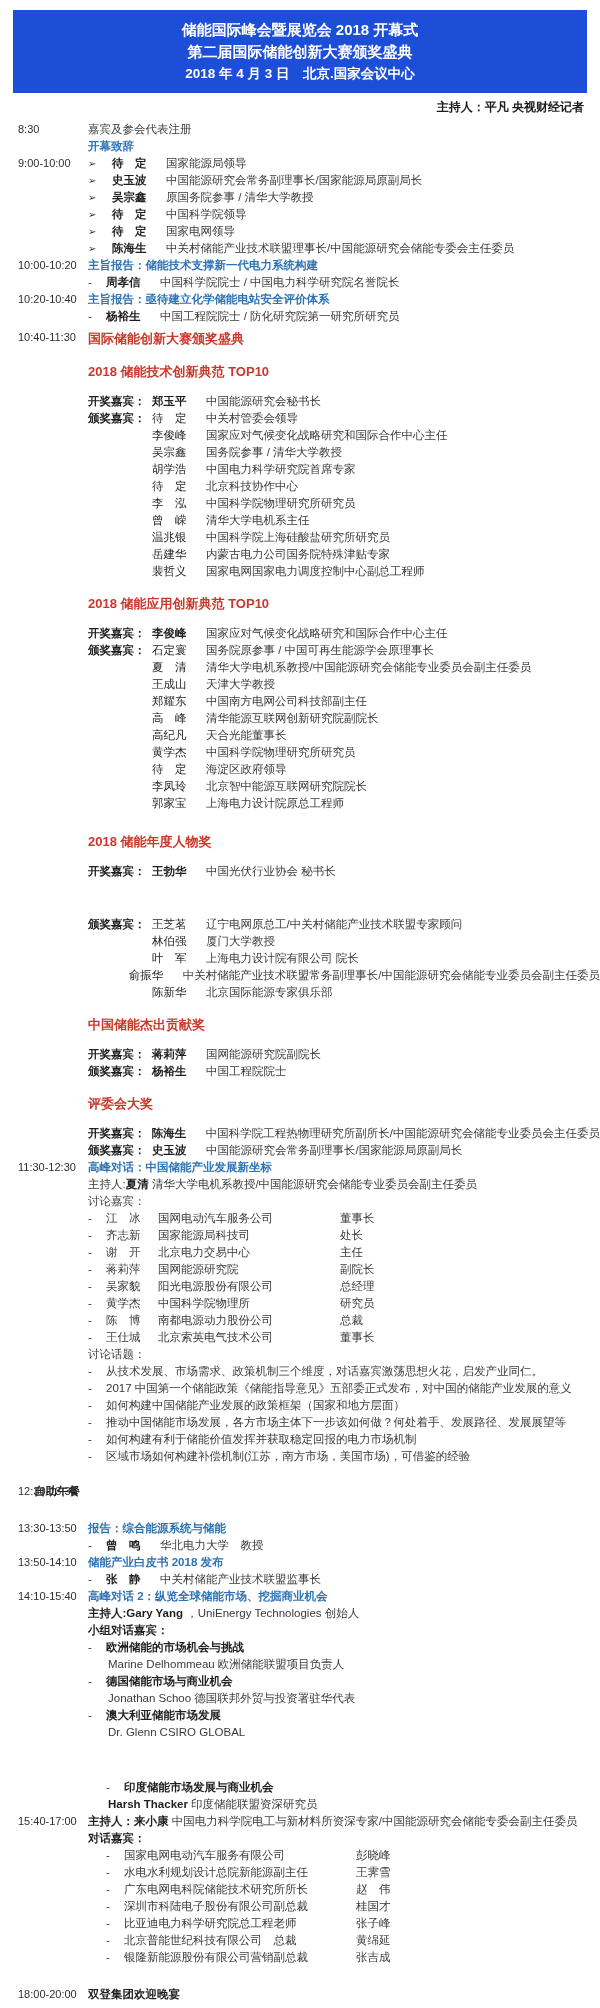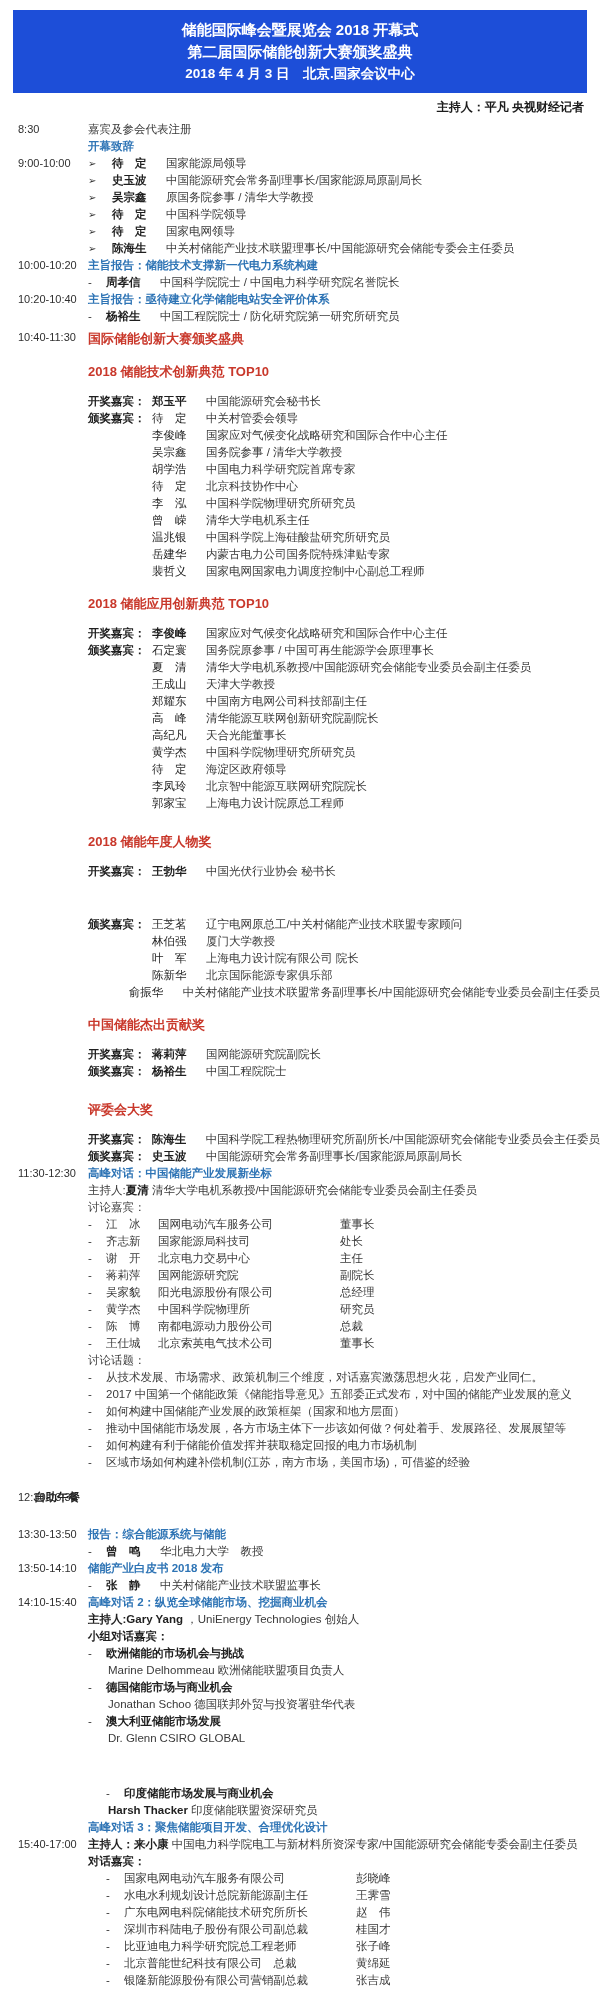--- a/index.html
+++ b/index.html
@@ -346,29 +346,29 @@
     <div class="row">
       <div class="cols">
         <span class="a-indent"></span>
         <span class="g-name">叶　军</span>
         <span class="desc">上海电力设计院有限公司 院长</span>
       </div>
     </div>
     <div class="row">
       <div class="cols">
         <span class="a-indent"></span>
+        <span class="g-name">俞振华</span>
+        <span class="desc">中关村储能产业技术联盟常务副理事长/中国能源研究会储能专业委员会副主任委员</span>
+      </div>
+    </div>
+    <div class="row">
+      <div class="cols">
+        <span class="a-indent"></span>
         <span class="g-name">陈新华</span>
         <span class="desc">北京国际能源专家俱乐部</span>
-      </div>
-    </div>
-    <div class="row">
-      <div class="cols">
-        <span class="a-indent"></span>
-        <span class="g-name">俞振华</span>
-        <span class="desc">中关村储能产业技术联盟常务副理事长/中国能源研究会储能专业委员会副主任委员</span>
       </div>
     </div>
     <div class="row" style="margin-top: 14px;">
       <div class="cols">
         <span class="red-h">中国储能杰出贡献奖</span>
       </div>
     </div>
     <div class="row" style="margin-top: 12px;">
       <div class="cols">
         <span class="a-label">开奖嘉宾：</span>
@@ -376,21 +376,21 @@
         <span class="desc">国网能源研究院副院长</span>
       </div>
     </div>
     <div class="row">
       <div class="cols">
         <span class="a-label">颁奖嘉宾：</span>
         <span class="g-name bold">杨裕生</span>
         <span class="desc">中国工程院院士</span>
       </div>
     </div>
-    <div class="row" style="margin-top: 20px;">
+    <div class="row" style="margin-top: 14px;">
       <div class="cols">
         <span class="red-h">评委会大奖</span>
       </div>
     </div>
     <div class="row" style="margin-top: 12px;">
       <div class="cols">
         <span class="a-label">开奖嘉宾：</span>
         <span class="g-name bold">陈海生</span>
         <span class="desc">中国科学院工程热物理研究所副所长/中国能源研究会储能专业委员会主任委员</span>
       </div>
@@ -622,25 +622,20 @@
       </div>
     </div>
     <div class="row">
       <div class="cols">
         <span class="ind2"></span>
         <span class="sp-name bold">Harsh Thacker</span>
         <span class="desc">印度储能联盟资深研究员</span>
       </div>
     </div>
     <div class="row">
-      <div class="cols">
-        <span class="blue-h">高峰对话 3：聚焦储能项目开发、合理优化设计</span>
-      </div>
-    </div>
-    <div class="row">
       <span class="time">15:40-17:00</span>
       <div class="cols">
         <span class="bold">主持人：</span>
         <span class="bold">来小康</span>
         <span class="desc">&nbsp;中国电力科学院电工与新材料所资深专家/中国能源研究会储能专委会副主任委员</span>
       </div>
     </div>
     <div class="row">
       <div class="cols">
         <span class="bold">对话嘉宾：</span>

